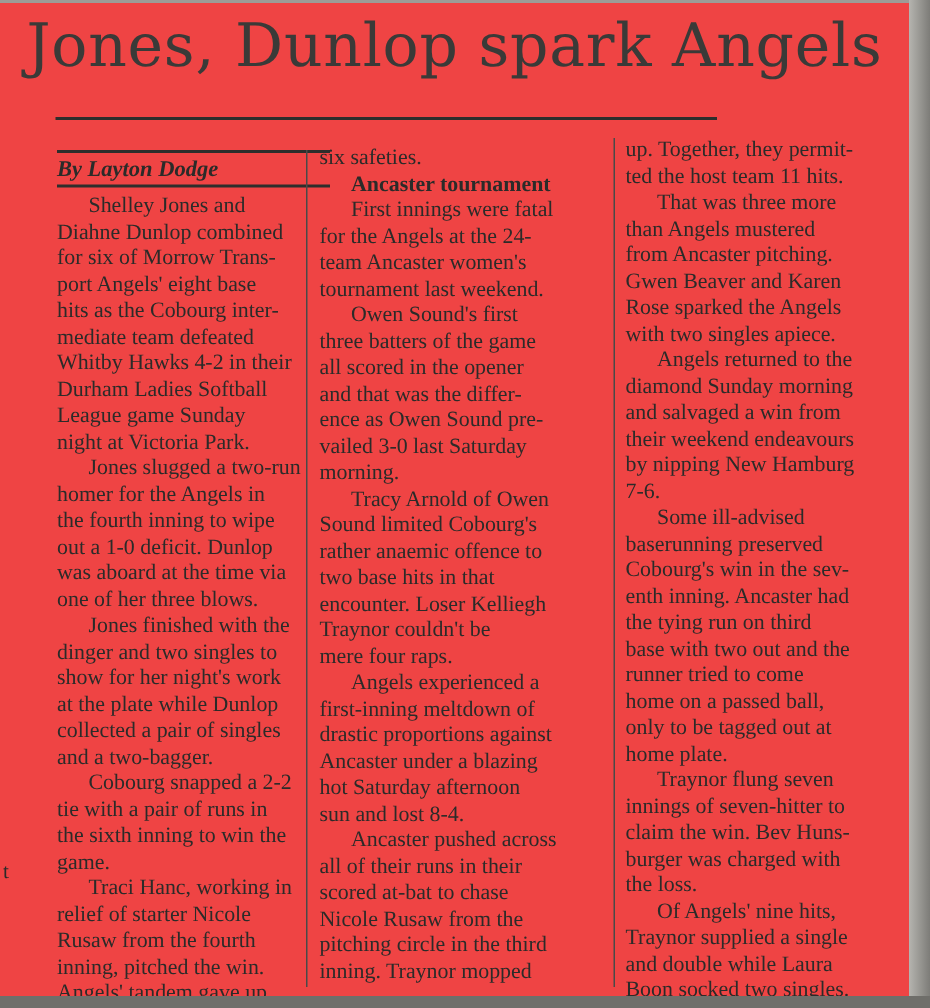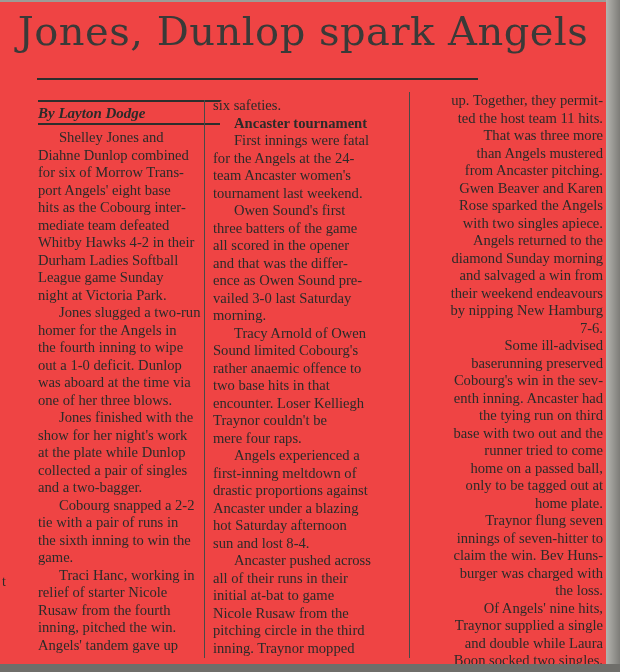--- a/index.html
+++ b/index.html
@@ -71,20 +71,21 @@
         <span class="line">Durham Ladies Softball</span>
         <span class="line">League game Sunday</span>
         <span class="line">night at Victoria Park.</span>
         <span class="line indent">Jones slugged a two-run</span>
         <span class="line">homer for the Angels in</span>
         <span class="line">the fourth inning to wipe</span>
         <span class="line">out a 1-0 deficit. Dunlop</span>
         <span class="line">was aboard at the time via</span>
         <span class="line">one of her three blows.</span>
         <span class="line indent">Jones finished with the</span>
+        <span class="line">dinger and two singles to</span>
         <span class="line">show for her night's work</span>
         <span class="line">at the plate while Dunlop</span>
         <span class="line">collected a pair of singles</span>
         <span class="line">and a two-bagger.</span>
         <span class="line indent">Cobourg snapped a 2-2</span>
         <span class="line">tie with a pair of runs in</span>
         <span class="line">the sixth inning to win the</span>
         <span class="line">game.</span>
         <span class="line indent">Traci Hanc, working in</span>
         <span class="line">relief of starter Nicole</span>
@@ -119,30 +120,30 @@
         <span class="line">Traynor couldn't be</span>
         <span class="line">mere four raps.</span>
         <span class="line indent">Angels experienced a</span>
         <span class="line">first-inning meltdown of</span>
         <span class="line">drastic proportions against</span>
         <span class="line">Ancaster under a blazing</span>
         <span class="line">hot Saturday afternoon</span>
         <span class="line">sun and lost 8-4.</span>
         <span class="line indent">Ancaster pushed across</span>
         <span class="line">all of their runs in their</span>
-        <span class="line">initial at-bat to game</span>
+        <span class="line">scored at-bat to chase</span>
         <span class="line">Nicole Rusaw from the</span>
         <span class="line">pitching circle in the third</span>
         <span class="line">inning. Traynor mopped</span>
       </div>
   </div>
 
   <div class="vrule" style="left:409px; top:90px; height:566px;"></div>
 
-  <div class="col col3" style="top:90px;text-align:right;">
+  <div class="col col3" style="top:90px;">
     <div class="lines">
         <span class="line">up. Together, they permit-</span>
         <span class="line">ted the host team 11 hits.</span>
         <span class="line indent">That was three more</span>
         <span class="line">than Angels mustered</span>
         <span class="line">from Ancaster pitching.</span>
         <span class="line">Gwen Beaver and Karen</span>
         <span class="line">Rose sparked the Angels</span>
         <span class="line">with two singles apiece.</span>
         <span class="line indent">Angels returned to the</span>

